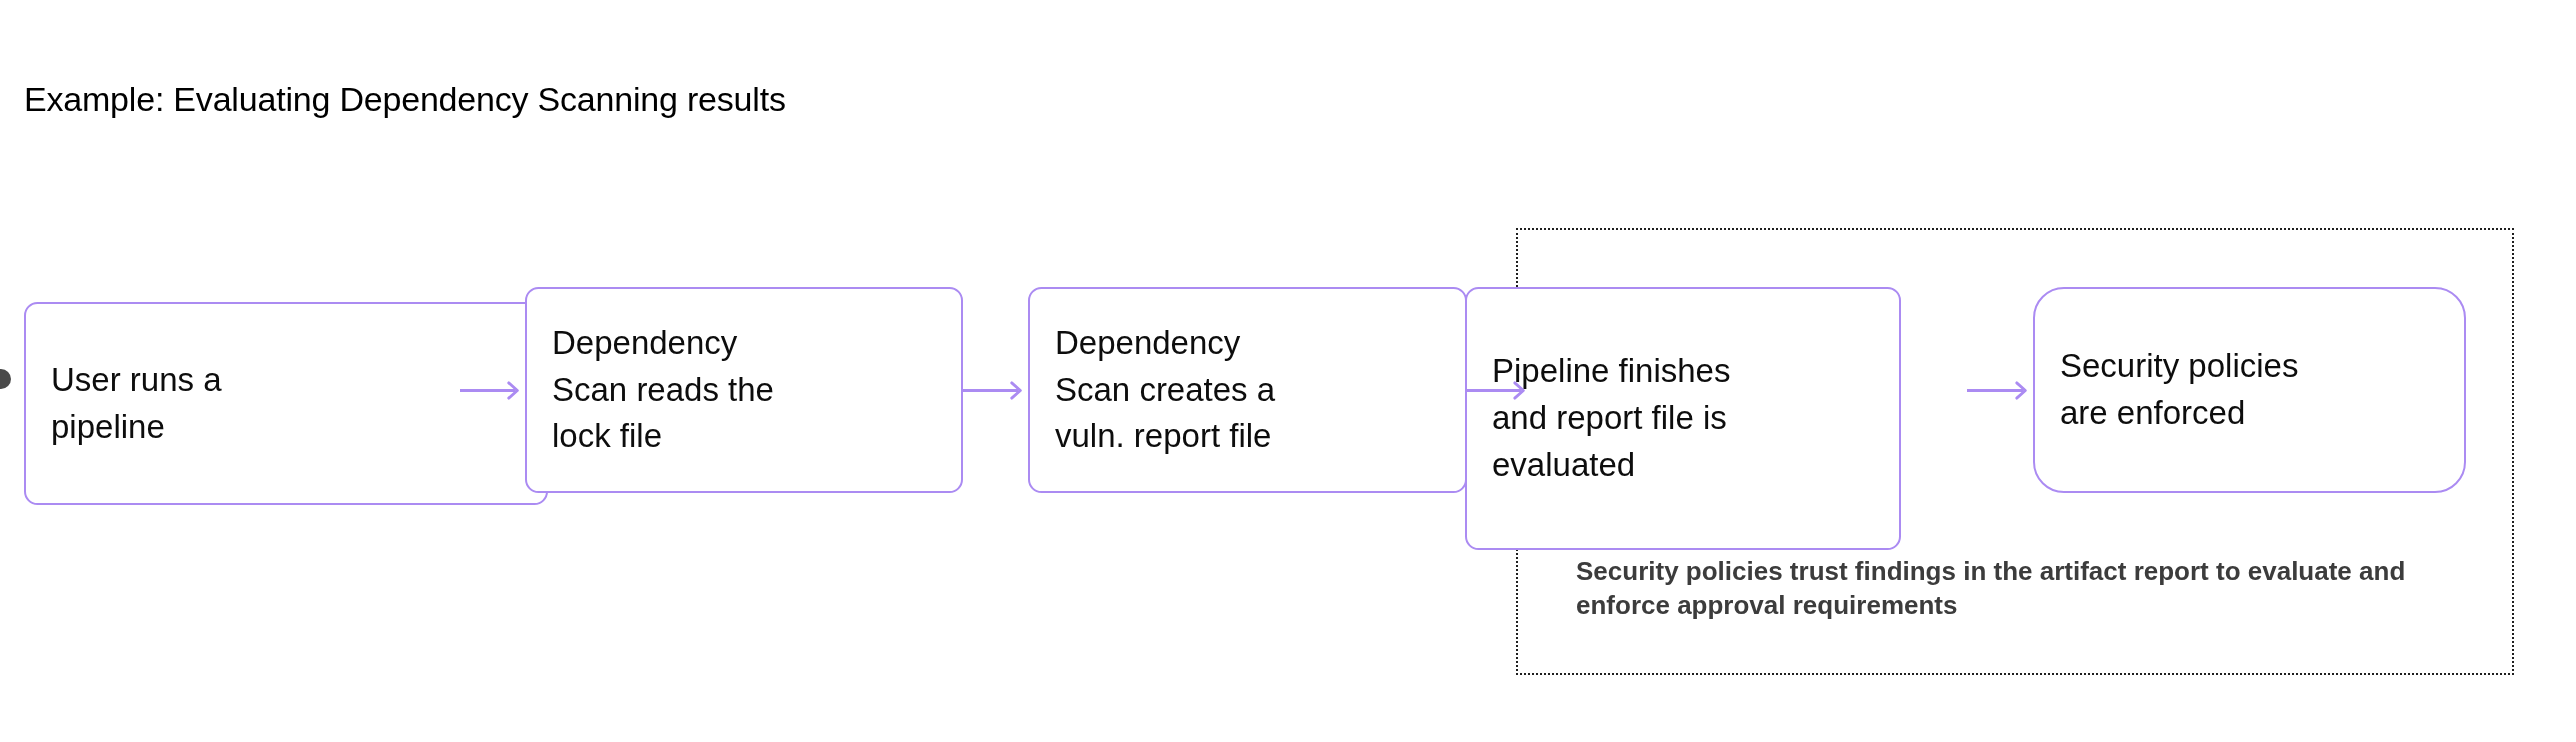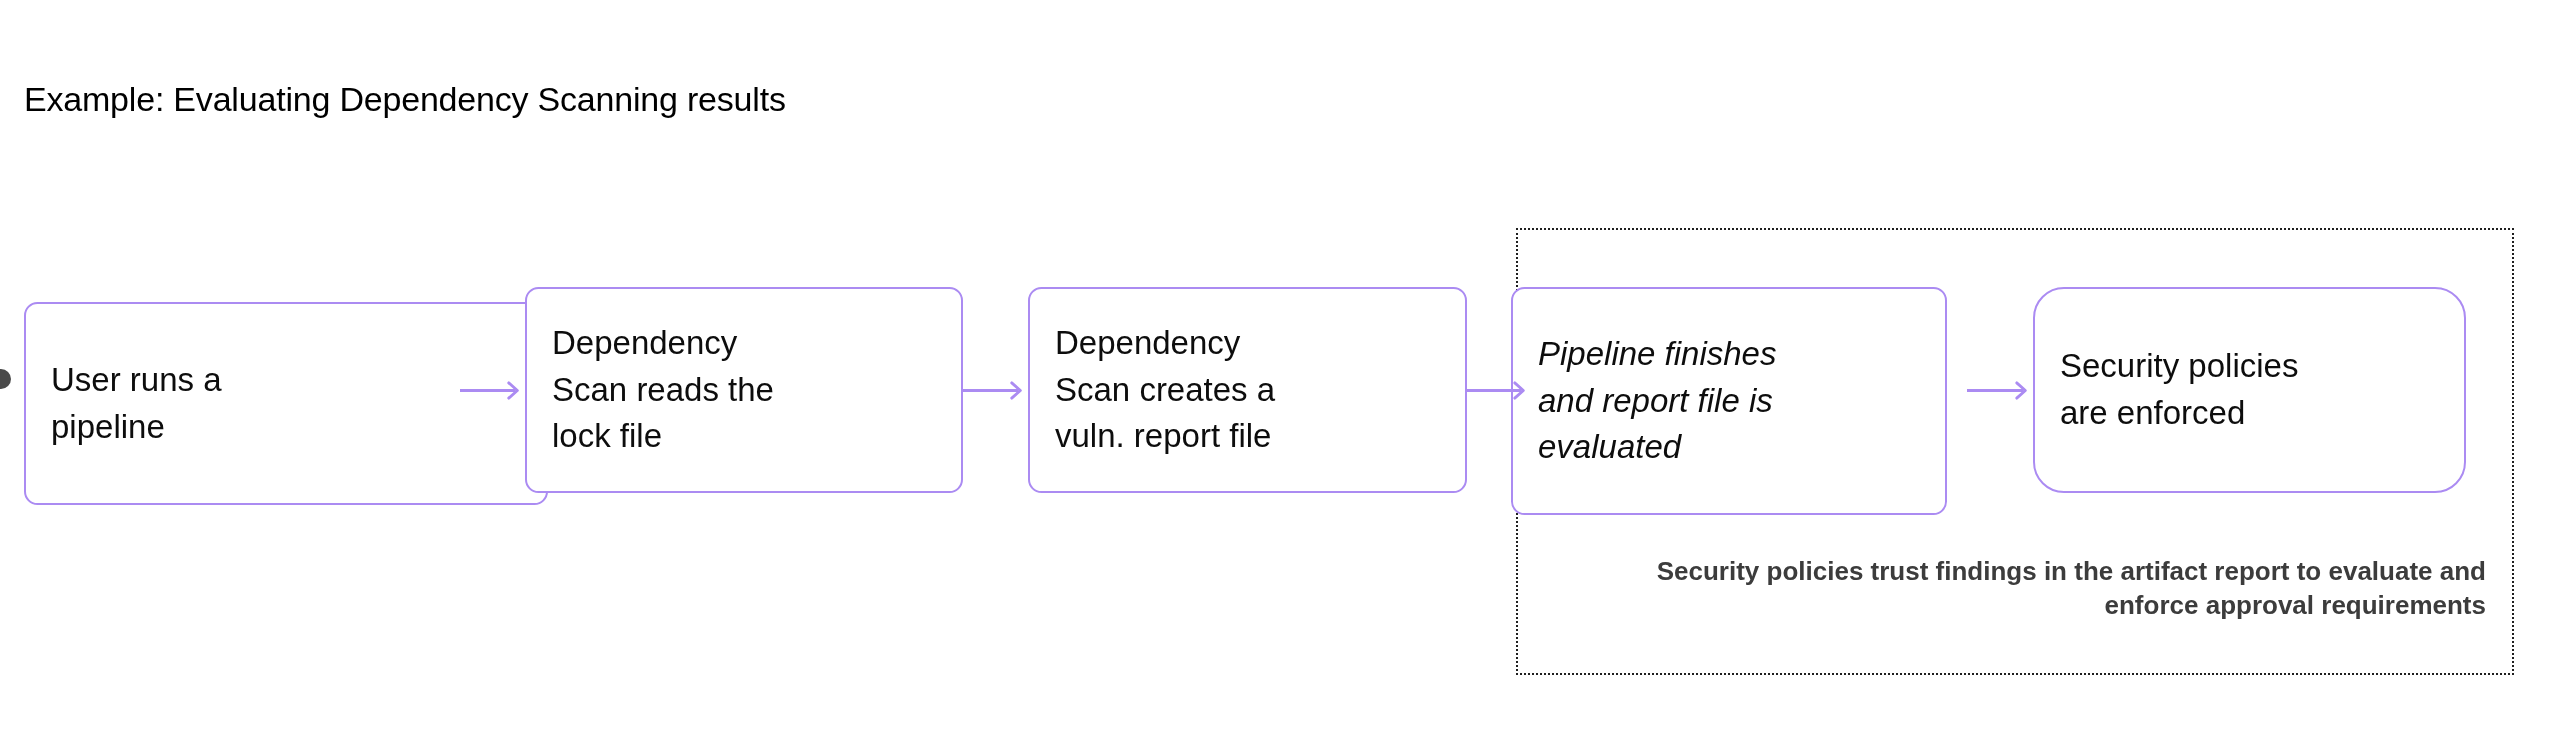--- a/index.html
+++ b/index.html
@@ -40,21 +40,20 @@
 
   #group-caption {
     position: absolute;
     left: 1576px;
     top: 554px;
     width: 910px;
     font-size: 26px;
     font-weight: bold;
     color: #3c3c3c;
     line-height: 1.32;
-    text-align: right;
   }
 
   
   .node {
     position: absolute;
     box-sizing: border-box;
     border: 2.9px solid #ab8bf2;
     border-radius: 13.4px;
     background: #ffffff;
     display: flex;
@@ -66,21 +65,21 @@
     color: #0d0d0d;
     padding-left: 25px;
     padding-right: 13.4px;
     text-align: left;
     white-space: pre-line;
   }
 
   #node-1 { left: 24px;   top: 290px; width: 524px; height: 203px; margin-top: 12px; }
   #node-2 { left: 525px;  top: 287px; width: 438px; height: 206px; }
   #node-3 { left: 1028px; top: 287px; width: 439px; height: 206px; }
-  #node-4 { left: 1511px; top: 287px; width: 436px; height: 228px; font-style: italic; }
+  #node-4 { left: 1465px; top: 287px; width: 436px; height: 263px; }
   #node-5 { left: 2033px; top: 287px; width: 433px; height: 206px; border-radius: 31px; }
 
   
   .connector {
     position: absolute;
     height: 23px;
     top: 379px;
     overflow: visible;
   }
   .connector svg { display: block; overflow: visible; }

